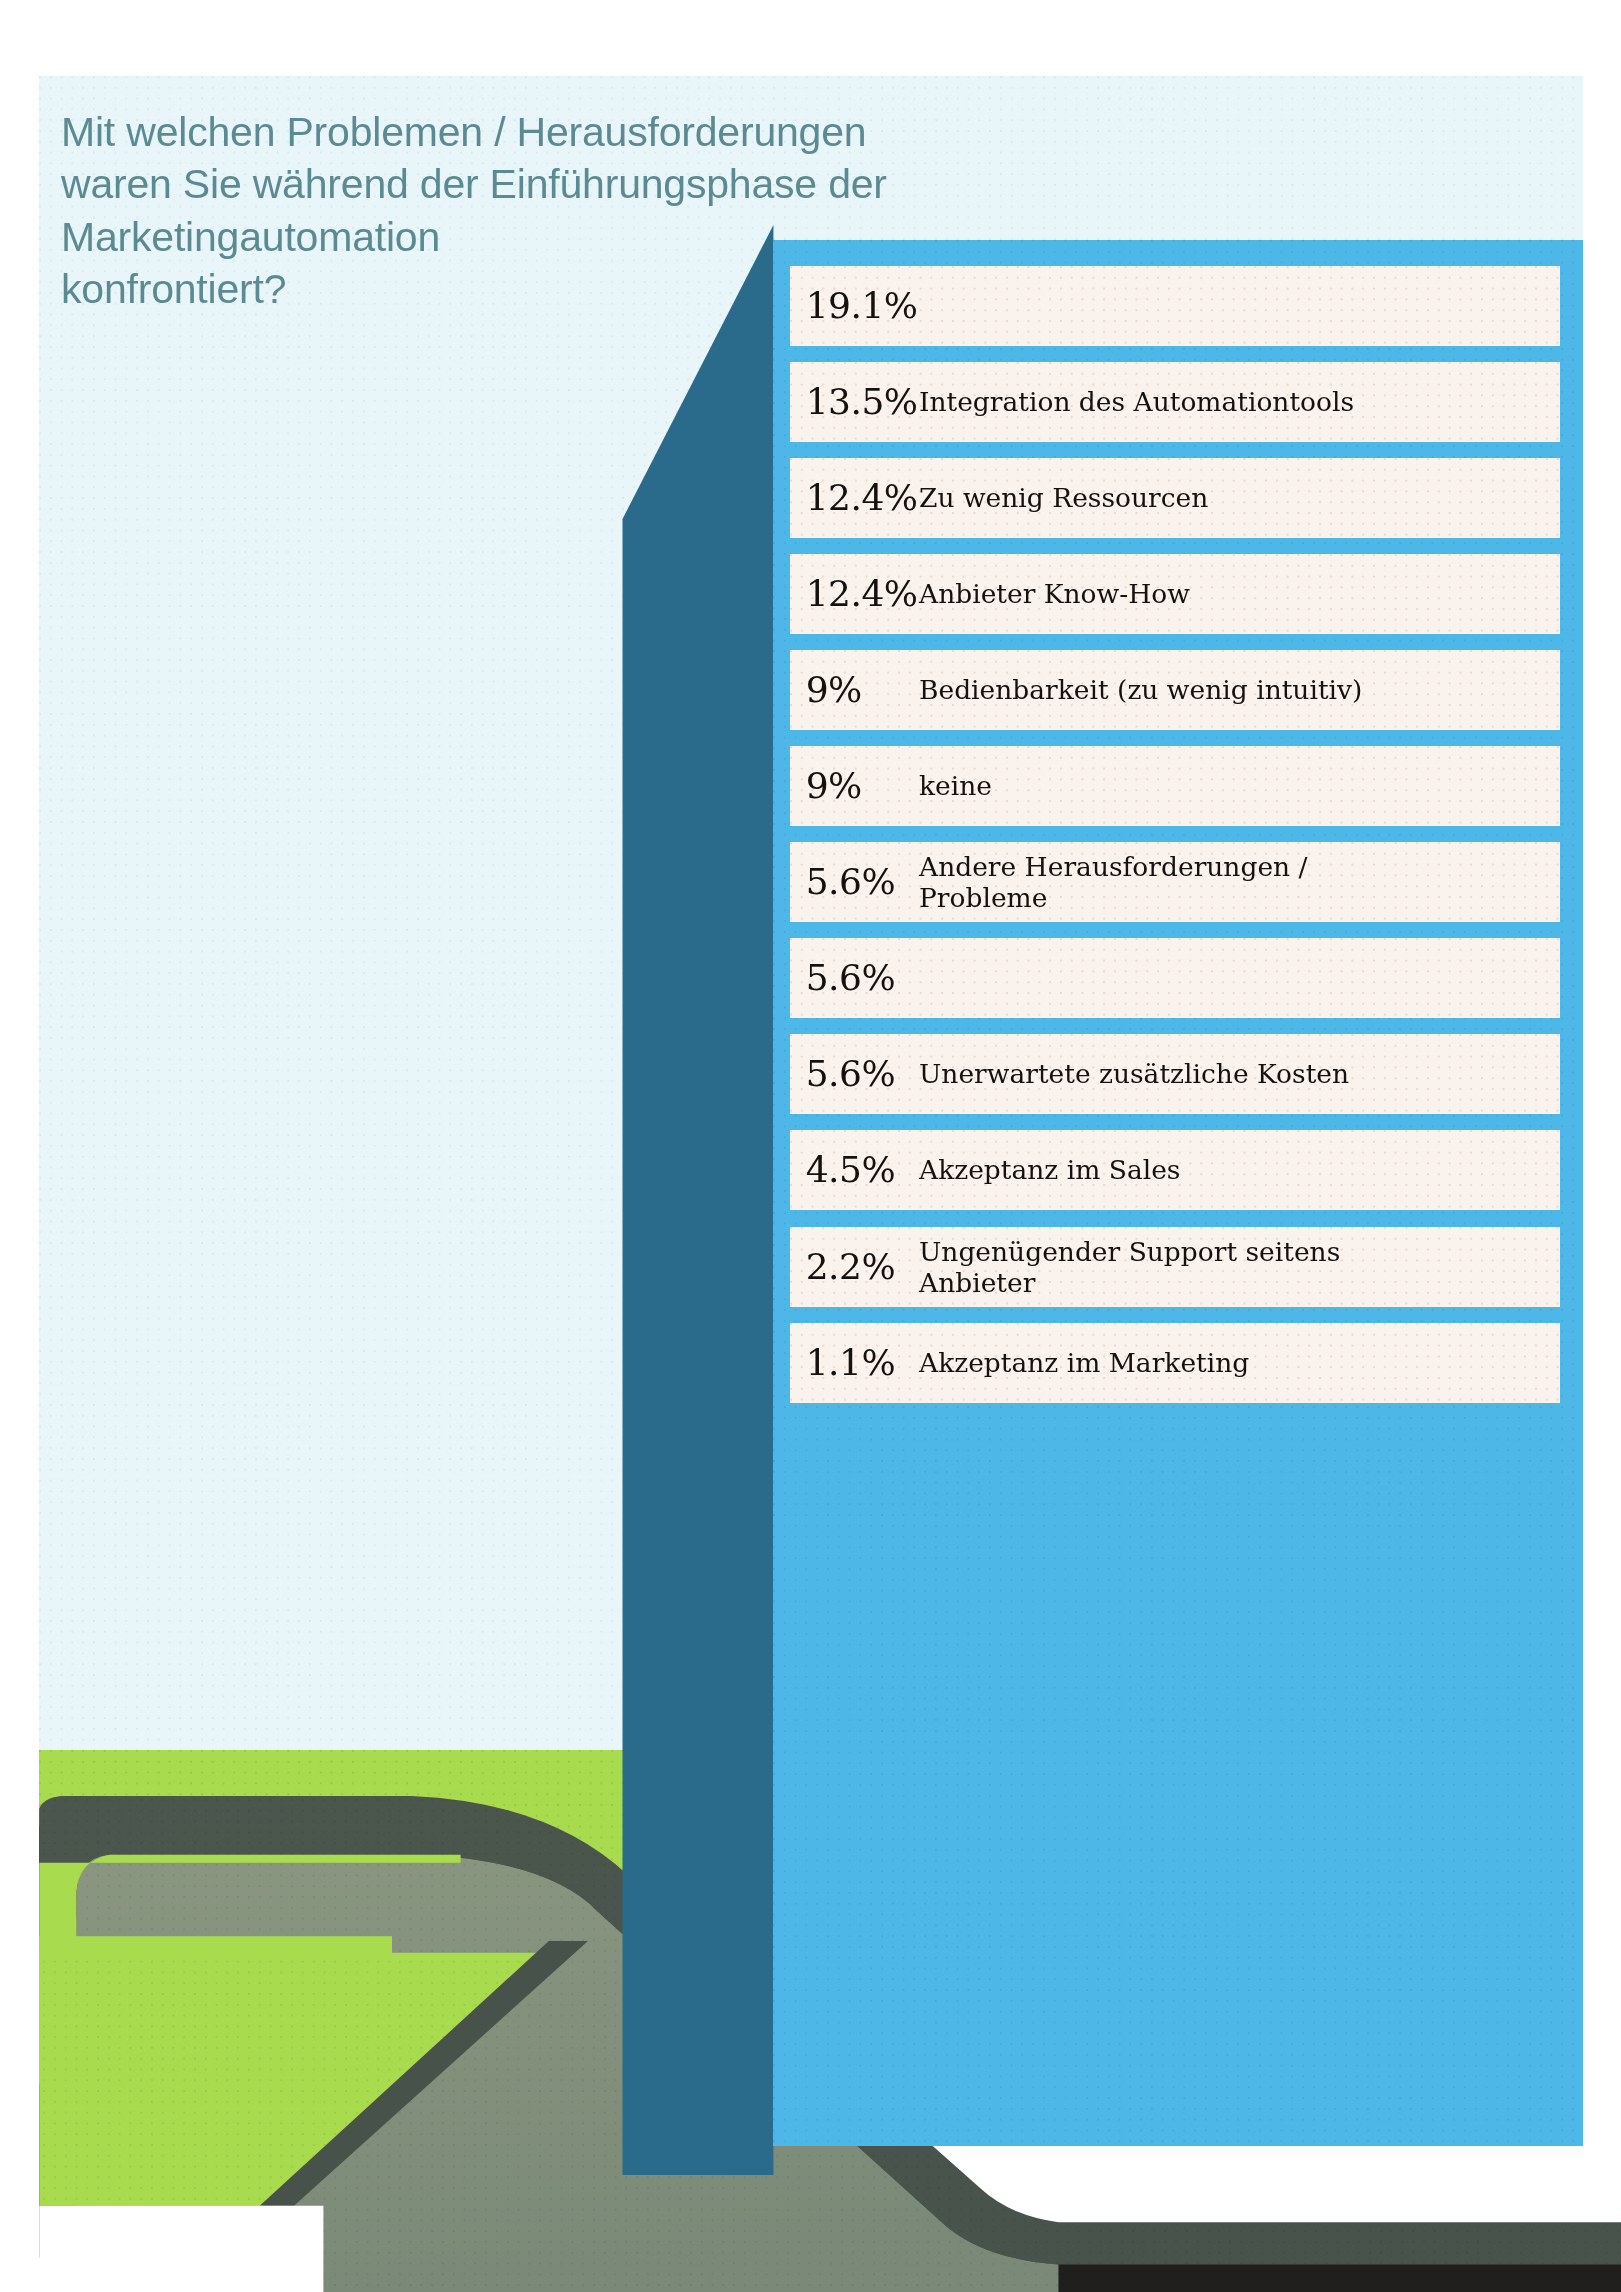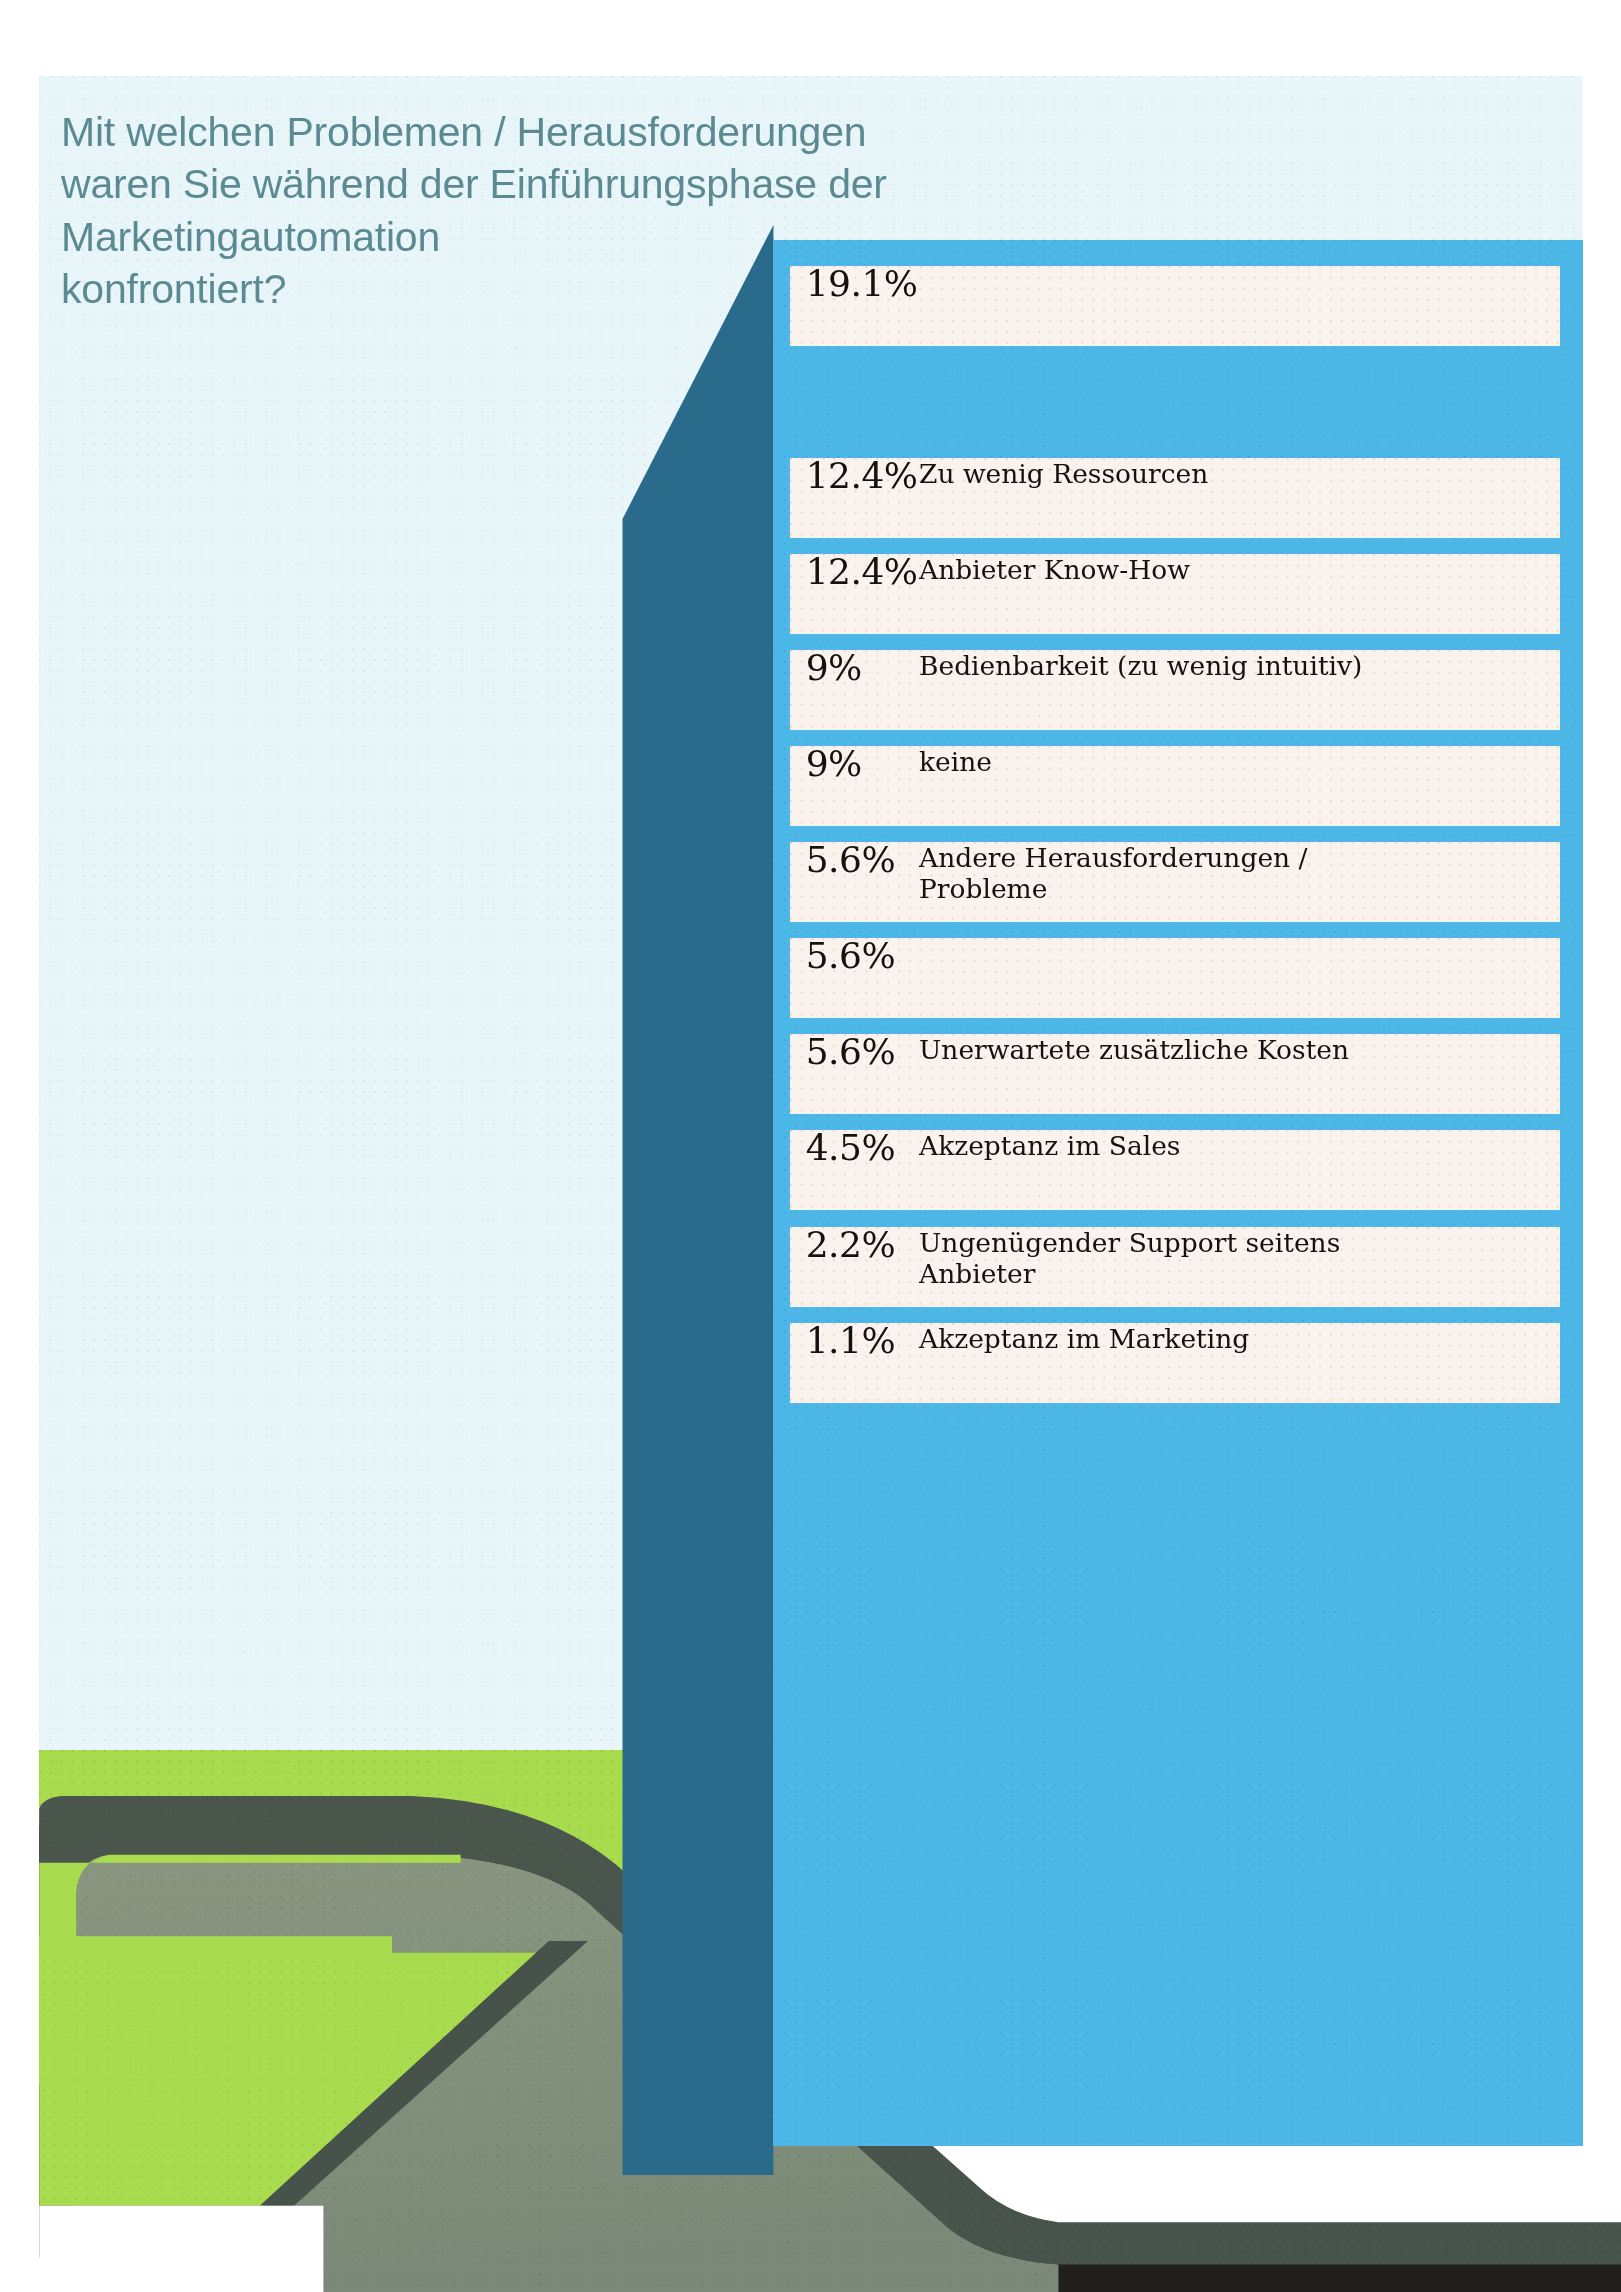--- a/index.html
+++ b/index.html
@@ -105,20 +105,21 @@
   .row {
     position: absolute;
     left: 0;
     width: 770px;
     height: 80px;
     background: #faf2ec;
     background-image:
       radial-gradient(circle at 1px 1px, rgba(190,160,140,0.30) 1px, transparent 1.4px);
     background-size: 10.8px 10.8px;
     display: flex;
+    align-items: center;
   }
 
   .pct {
     flex: 0 0 auto;
     width: 129px;
     padding-left: 15.7px;
     font-family: "DejaVu Serif", serif;
     font-size: 36px;
     color: #14110f;
     letter-spacing: -0.5px;
@@ -204,20 +205,24 @@
       <path d="M 189 0 L 189 1990 L 35 1990 L 35 300 Z" fill="#2a6b8c"></path>
     </svg>
   </div>
 
   <div class="board"></div>
 
   <div class="rows">
     <div class="row" style="top:0px">
       <span class="pct">19.1%</span>
     </div>
+    <div class="row" style="top:96px">
+      <span class="pct">13.5%</span>
+      <span class="lbl">Integration des Automationtools</span>
+    </div>
     <div class="row" style="top:192px">
       <span class="pct">12.4%</span>
       <span class="lbl">Zu wenig Ressourcen</span>
     </div>
     <div class="row" style="top:288px">
       <span class="pct">12.4%</span>
       <span class="lbl">Anbieter Know-How</span>
     </div>
     <div class="row" style="top:384px">
       <span class="pct">9%</span>

